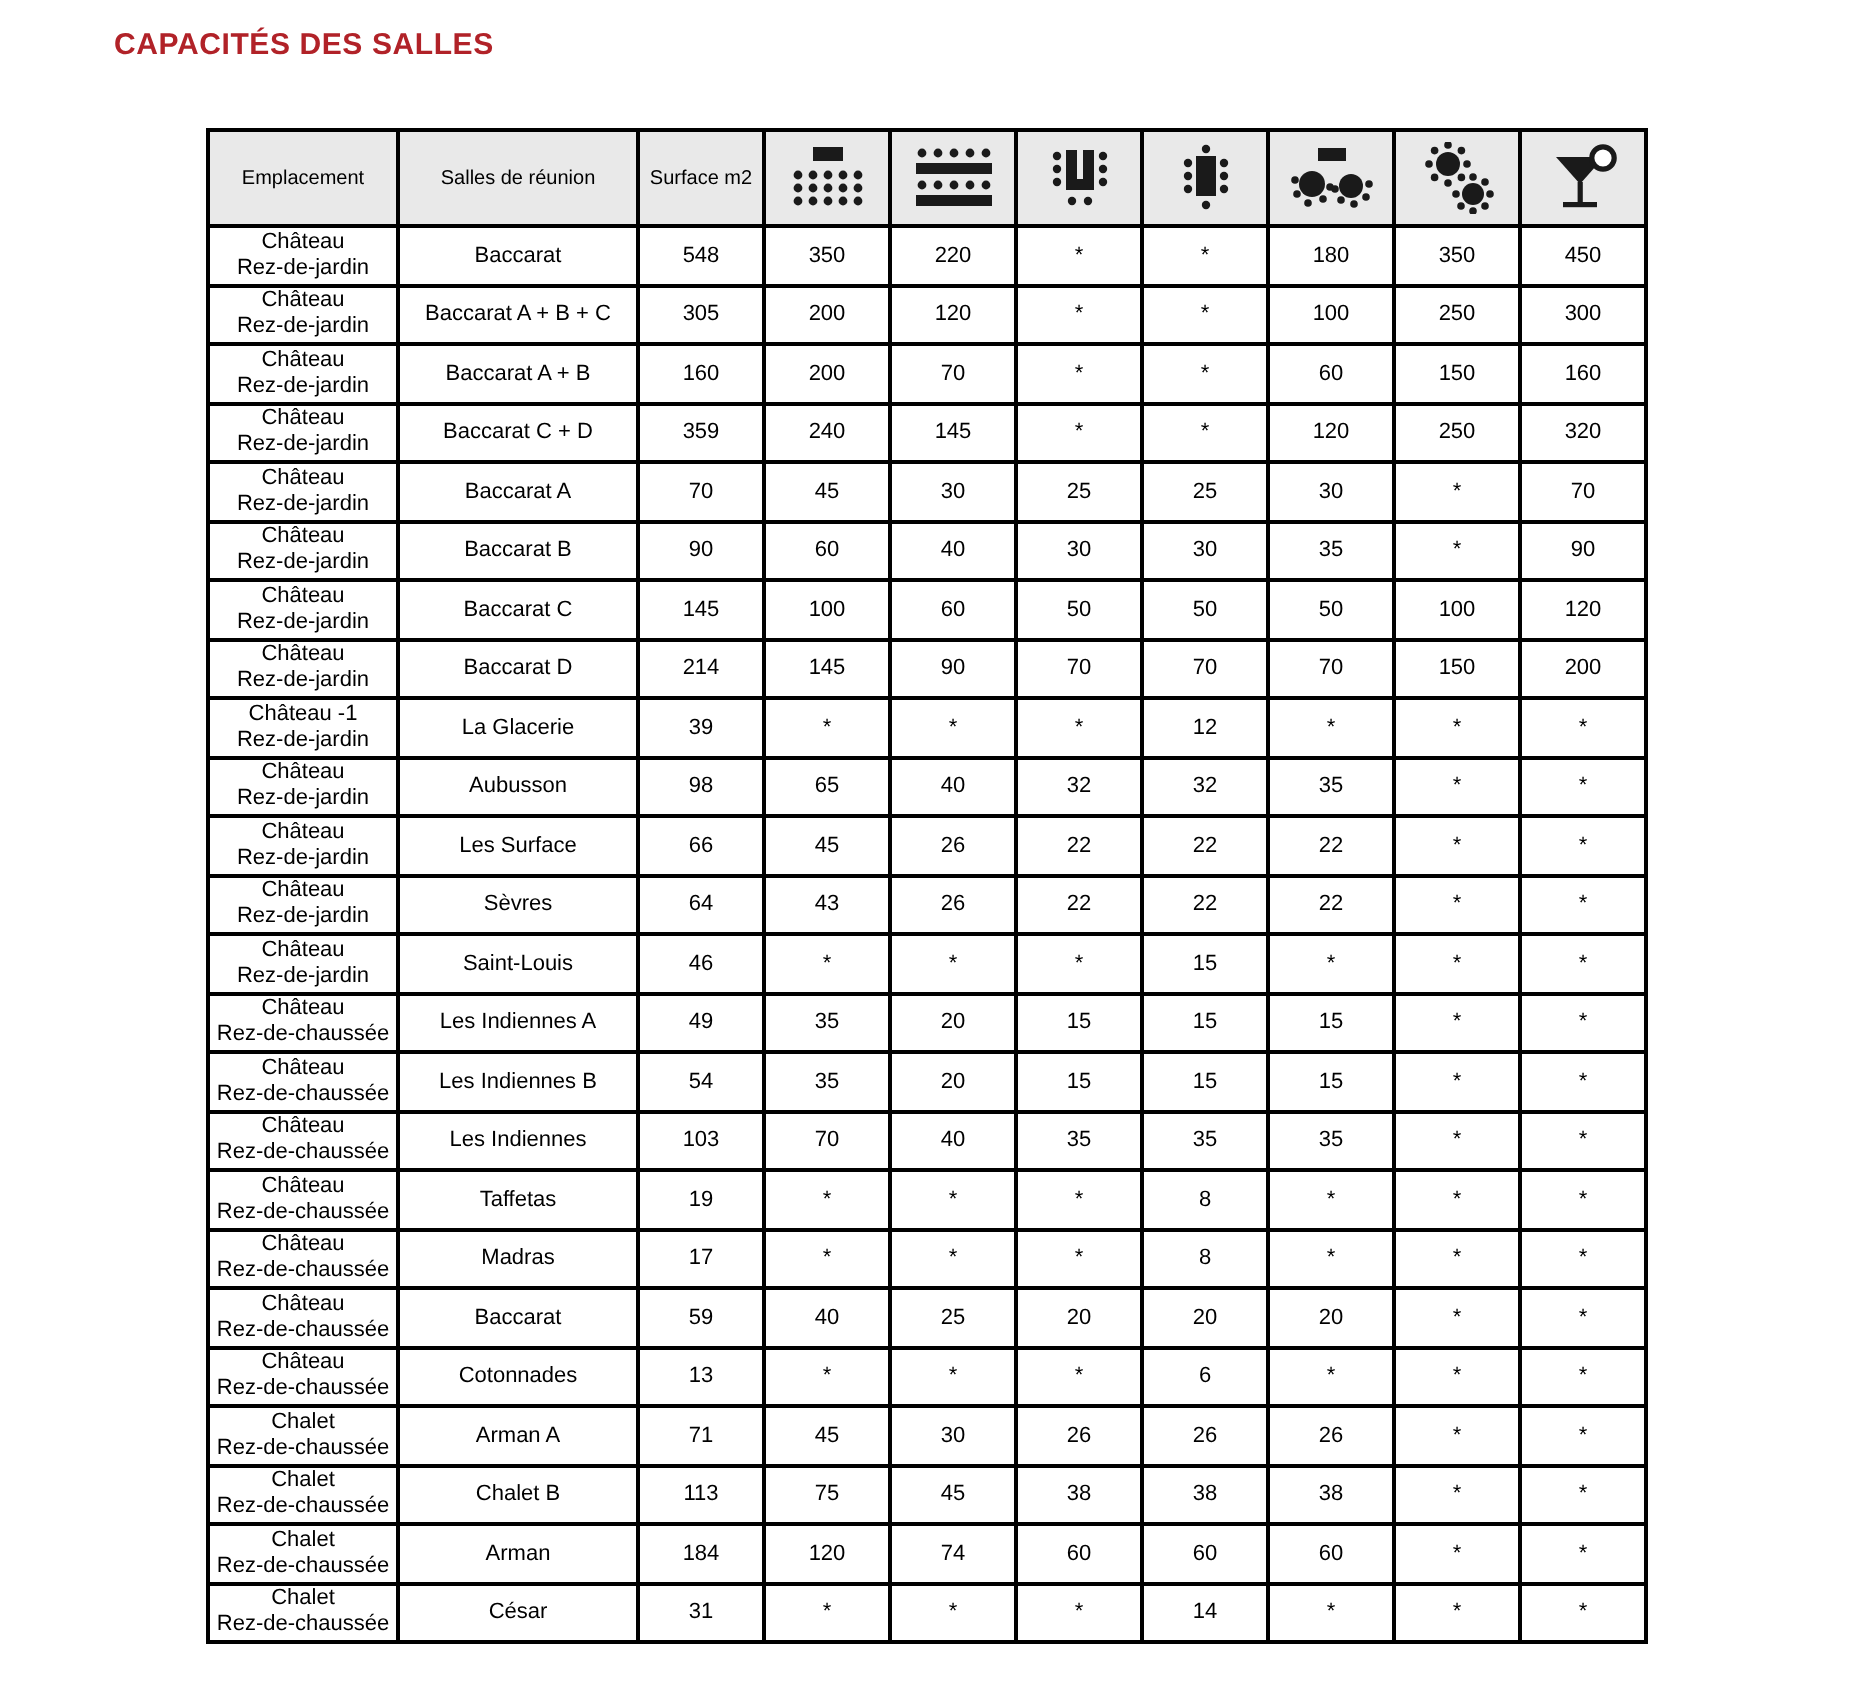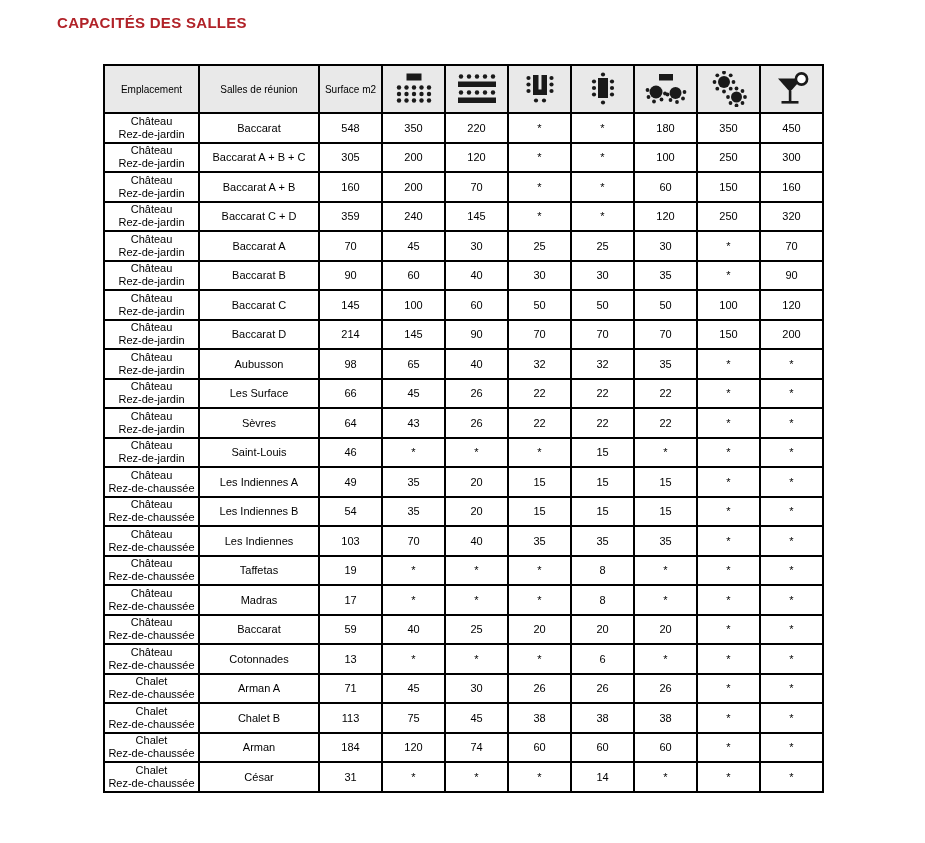--- a/index.html
+++ b/index.html
@@ -295,20 +295,35 @@
       <td>145</td>
       <td>90</td>
       <td>70</td>
       <td>70</td>
       <td>70</td>
       <td>150</td>
       <td>200</td>
     </tr>
         <tr>
       <td class="loc">
+        <div>Château -1</div>
+        <div>Rez-de-jardin</div>
+      </td>
+      <td>La Glacerie</td>
+      <td>39</td>
+      <td>*</td>
+      <td>*</td>
+      <td>*</td>
+      <td>12</td>
+      <td>*</td>
+      <td>*</td>
+      <td>*</td>
+    </tr>
+        <tr>
+      <td class="loc">
         <div>Château</div>
         <div>Rez-de-jardin</div>
       </td>
       <td>Aubusson</td>
       <td>98</td>
       <td>65</td>
       <td>40</td>
       <td>32</td>
       <td>32</td>
       <td>35</td>

